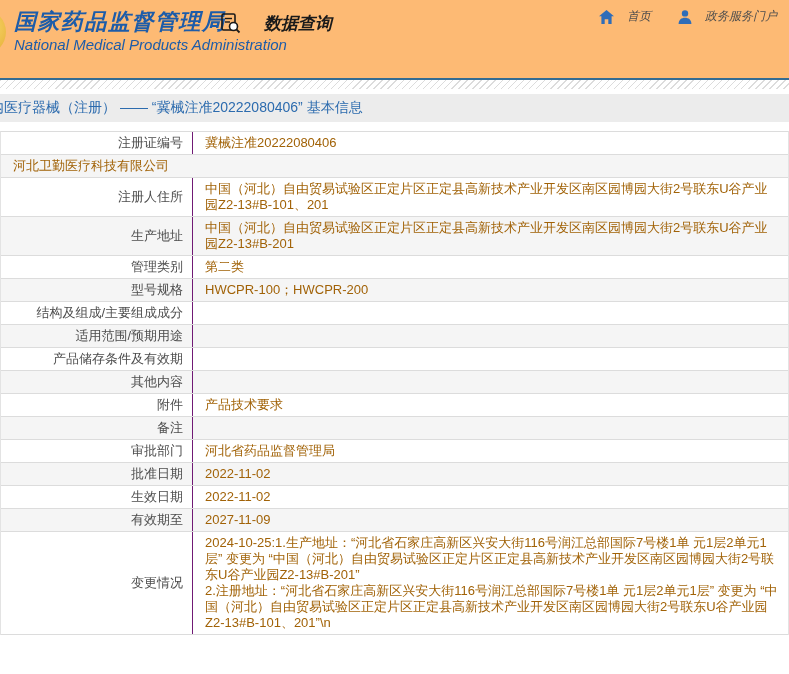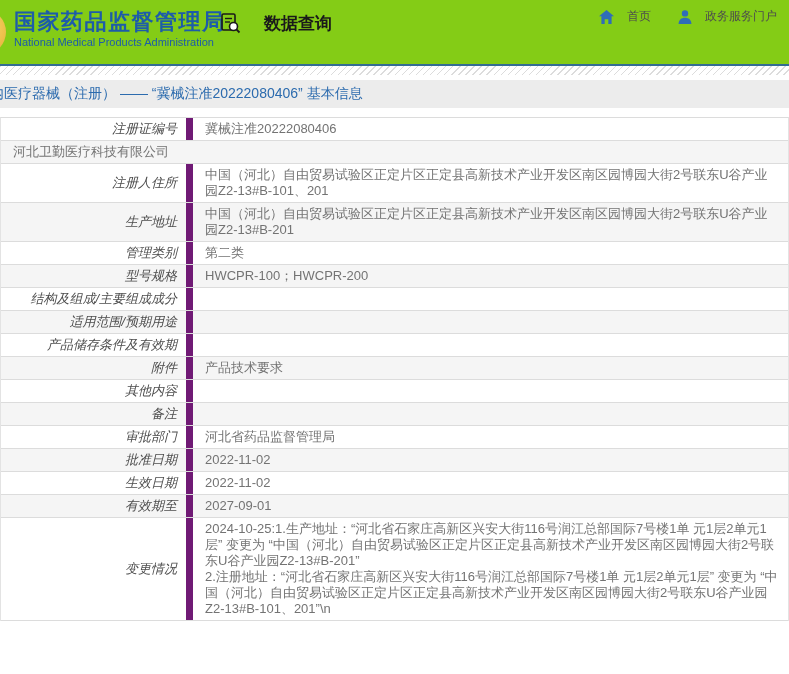--- a/index.html
+++ b/index.html
@@ -1,25 +1,25 @@
 <!DOCTYPE html>
 <html><head>
 <meta charset="utf-8">
 <style>
   * { margin:0; padding:0; box-sizing:border-box; }
   html,body { width:789px; height:674px; overflow:hidden; background:#fff;
     font-family:"Liberation Sans","DejaVu Sans",sans-serif; }
 
   
-  .header { position:relative; height:64px; background:#84cc16; }
+  .header { position:relative; height:78px; background:#fdba74;font-style:italic; }
   .emblem { position:absolute; left:-40px; top:9px; width:46px; height:46px;
     border-radius:50%; background:radial-gradient(circle at 55% 40%, #f9dc6e, #e2a62d); }
   .agency-cn { position:absolute; left:14px; top:7px; font-size:22px; font-weight:bold;
     color:#1d5ca9; letter-spacing:1.5px; }
-  .agency-en { position:absolute; left:14px; top:36px; font-size:11px; color:#1d5ca9; }
+  .agency-en { position:absolute; left:14px; top:36px; font-size:15px; color:#1d5ca9; }
   .query-entry { position:absolute; left:218px; top:11px; display:flex; align-items:center;
     gap:22px; cursor:pointer; }
   .query-entry svg { display:block; }
   .query-label { font-size:17px; font-weight:600; color:#1a1a1a; }
   .top-nav { position:absolute; right:12px; top:8px; display:flex; gap:26px; }
   .nav-item { display:flex; flex-direction:row; align-items:center; gap:12px;
     cursor:pointer; min-width:36px; }
   .nav-item svg { display:block; }
   .nav-label { font-size:12px; color:#4d4d4d; }
 
@@ -34,24 +34,24 @@
     align-items:center; }
   .breadcrumb span { font-size:14px; color:#2c6bae; margin-left:-10px; white-space:nowrap; }
   .gap-white2 { height:9px; background:#fff; }
 
   
   .info-table { width:789px; border-top:1px solid #dcdcdc; border-left:1px solid #e3e3e3;
     border-right:1px solid #e3e3e3; }
   .row { display:flex; min-height:23px; border-bottom:1px solid #dcdcdc; background:#fff; }
   .row:nth-child(even) { background:#f5f5f5; }
   .cell { font-size:13px; line-height:16px; }
-  .cell.label { width:192px; border-right:7px solid #701a75; color:#4d4d4d;
+  .cell.label { width:192px; border-right:1px solid #701a75; color:#4d4d4d;
     display:flex; align-items:center; justify-content:flex-end; text-align:right;
-    padding:3px 9px 3px 4px; gap:4px;font-style:italic; }
-  .cell.value { flex:1; color:#737373; display:flex; align-items:center;
+    padding:3px 9px 3px 4px; gap:4px; }
+  .cell.value { flex:1; color:#a16207; display:flex; align-items:center;
     padding:3px 8px 3px 12px; white-space:pre-line; }
 </style>
 </head>
 <body>
 
 <div class="header">
   <div class="emblem"></div>
   <div class="agency-cn">国家药品监督管理局</div>
   <div class="agency-en">National Medical Products Administration</div>
 
@@ -143,59 +143,59 @@
       </div>
     </div>
     <div class="row">
       <div class="cell label">
         <span>产品储存条件及有效期</span>
       </div>
       <div class="cell value"></div>
     </div>
     <div class="row">
       <div class="cell label">
+        <span>其他内容</span>
+      </div>
+      <div class="cell value"></div>
+    </div>
+    <div class="row">
+      <div class="cell label">
         <span>附件</span>
       </div>
       <div class="cell value">产品技术要求</div>
     </div>
     <div class="row">
       <div class="cell label">
-        <span>其他内容</span>
+        <span>备注</span>
       </div>
       <div class="cell value"></div>
     </div>
     <div class="row">
       <div class="cell label">
-        <span>备注</span>
-      </div>
-      <div class="cell value"></div>
-    </div>
-    <div class="row">
-      <div class="cell label">
         <span>审批部门</span>
       </div>
       <div class="cell value">河北省药品监督管理局</div>
     </div>
     <div class="row">
       <div class="cell label">
         <span>批准日期</span>
       </div>
       <div class="cell value">2022-11-02</div>
     </div>
     <div class="row">
       <div class="cell label">
         <span>生效日期</span>
       </div>
       <div class="cell value">2022-11-02</div>
     </div>
     <div class="row">
       <div class="cell label">
         <span>有效期至</span>
       </div>
-      <div class="cell value">2027-09-01</div>
+      <div class="cell value">2027-11-09</div>
     </div>
     <div class="row">
       <div class="cell label">
         <span>变更情况</span>
       </div>
       <div class="cell value">2024-10-25:1.生产地址：“河北省石家庄高新区兴安大街116号润江总部国际7号楼1单 元1层2单元1层” 变更为 “中国（河北）自由贸易试验区正定片区正定县高新技术产业开发区南区园博园大街2号联东U谷产业园Z2-13#B-201”
 2.注册地址：“河北省石家庄高新区兴安大街116号润江总部国际7号楼1单 元1层2单元1层” 变更为 “中国（河北）自由贸易试验区正定片区正定县高新技术产业开发区南区园博园大街2号联东U谷产业园Z2-13#B-101、201”\n</div>
     </div>
   </div>
 

